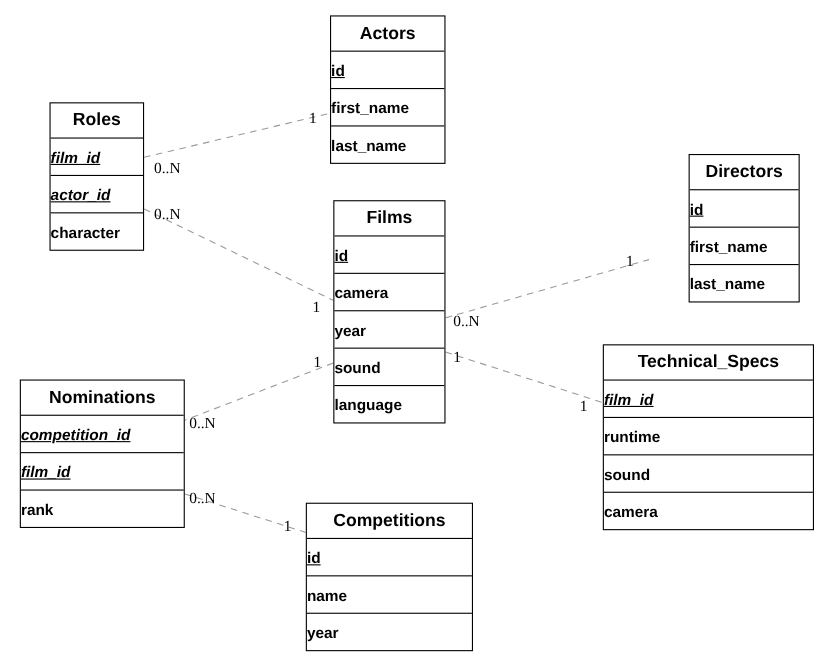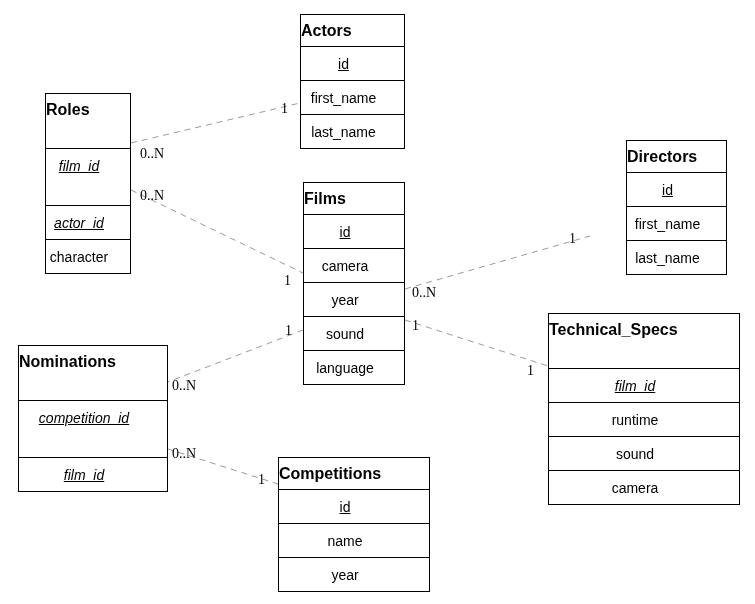--- a/index.html
+++ b/index.html
@@ -17,38 +17,39 @@
   svg.lines line { stroke: #9a9a9a; stroke-width: 1; stroke-dasharray: 6 5; }
   .entity {
     position: absolute;
     background: #ffffff;
     border: 1px solid #000000;
     z-index: 2;
   }
   .entity-title {
     height: 31px;
     line-height: 31px;
-    text-align: left;
+    text-align: center;
     font-weight: bold;
     font-size: 16px;
     color: #000;
     white-space: nowrap;
   }
   .field {
     height: 34px;
     line-height: 34px;
     border-top: 1px solid #000000;
-    text-align: center;
+    text-align: left;
     padding-right: 18px;
     font-size: 14px;
     color: #000;
     white-space: nowrap;
+    font-weight: bold;
   }
   .pk { text-decoration: underline; }
-  .fk { font-style: italic; margin-top: 23px; }
+  .fk { font-style: italic; }
   .card {
     position: absolute;
     z-index: 3;
     font-family: "Liberation Serif", serif;
     font-size: 14px;
     color: #000;
     white-space: nowrap;
   }
 </style>
 </head>
@@ -100,20 +101,21 @@
     <div class="field pk fk">film_id</div>
     <div class="field">runtime</div>
     <div class="field">sound</div>
     <div class="field">camera</div>
   </div>
 
   <div class="entity" style="left:18px; top:345px; width:150px;">
     <div class="entity-title">Nominations</div>
     <div class="field pk fk">competition_id</div>
     <div class="field pk fk">film_id</div>
+    <div class="field">rank</div>
   </div>
 
   <div class="entity" style="left:278px; top:457px; width:152px;">
     <div class="entity-title">Competitions</div>
     <div class="field pk">id</div>
     <div class="field">name</div>
     <div class="field">year</div>
   </div>
 
   <span class="card" style="left:140px; top:146px;">0..N</span>

